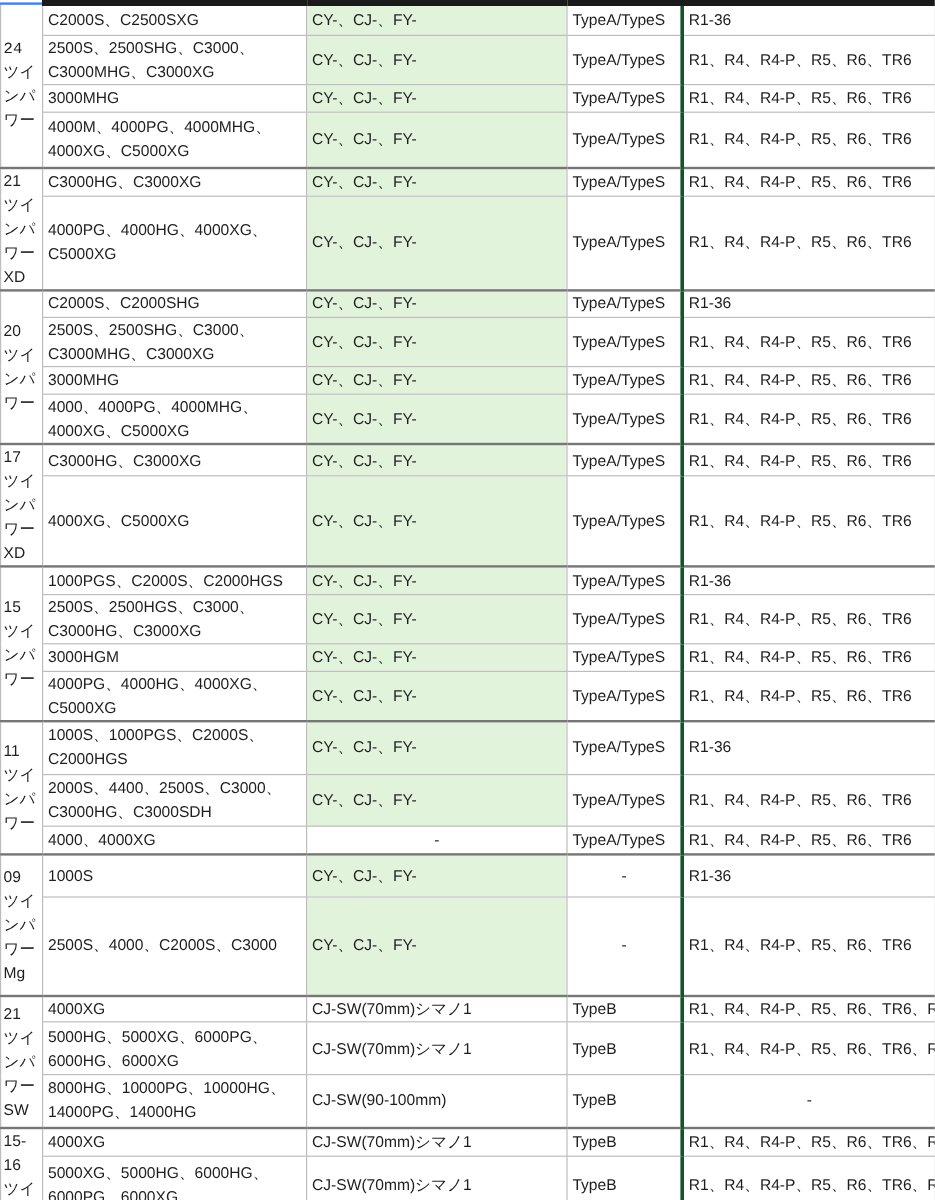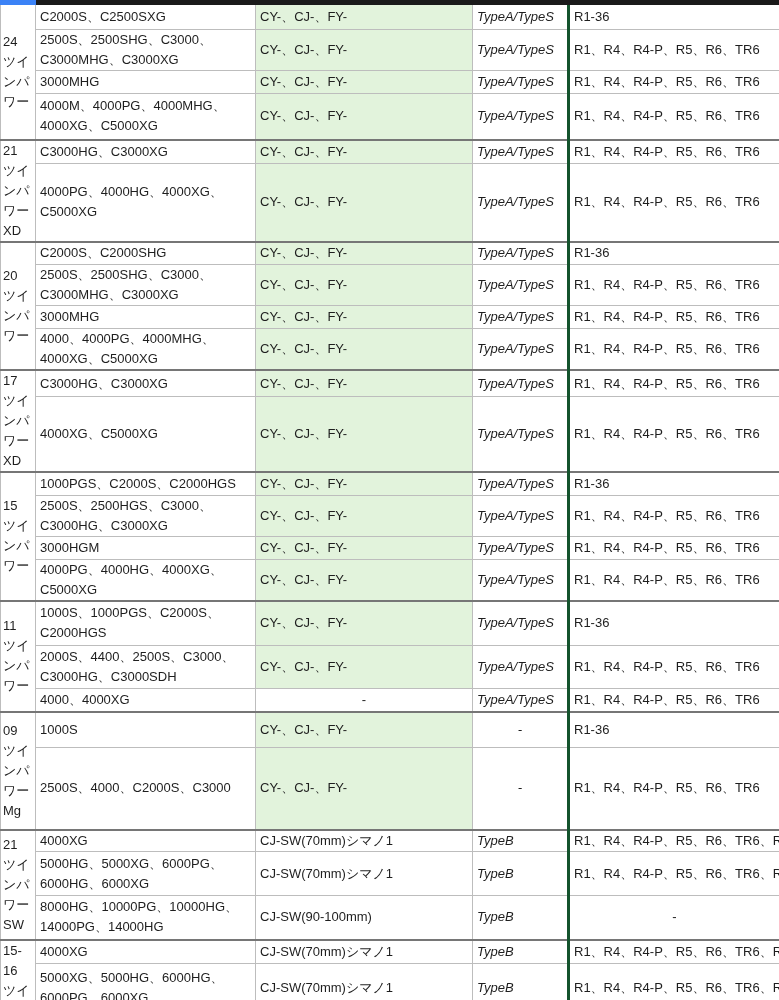--- a/index.html
+++ b/index.html
@@ -29,26 +29,26 @@
     overflow: hidden;
   }
   td.group-cell {
     padding: 0 2px;
     word-break: break-word;
     overflow-wrap: break-word;
     vertical-align: middle;
   }
   tr.section-start td { border-top: 2px solid #767676; }
   tr.top-row td { border-top: 5px solid #1a1a1a; margin-top: 28px; }
-  tr.top-row td.group-cell { border-top: 5px solid #3b82f6; }
+  tr.top-row td.group-cell { border-top: 2px solid #3b82f6; font-family: Liberation Mono, monospace; }
   td.parts-cell {
     border-left: 3px solid #14532d;
     white-space: nowrap;
   }
-  td.type-cell { white-space: nowrap; font-style: italic; }
+  td.type-cell { white-space: nowrap; }
   td.dash { text-align: center; }
 </style>
 </head>
 <body>
 
 <table class="compat">
   <colgroup>
     <col style="width:35px">
     <col style="width:220px">
     <col style="width:217px">

